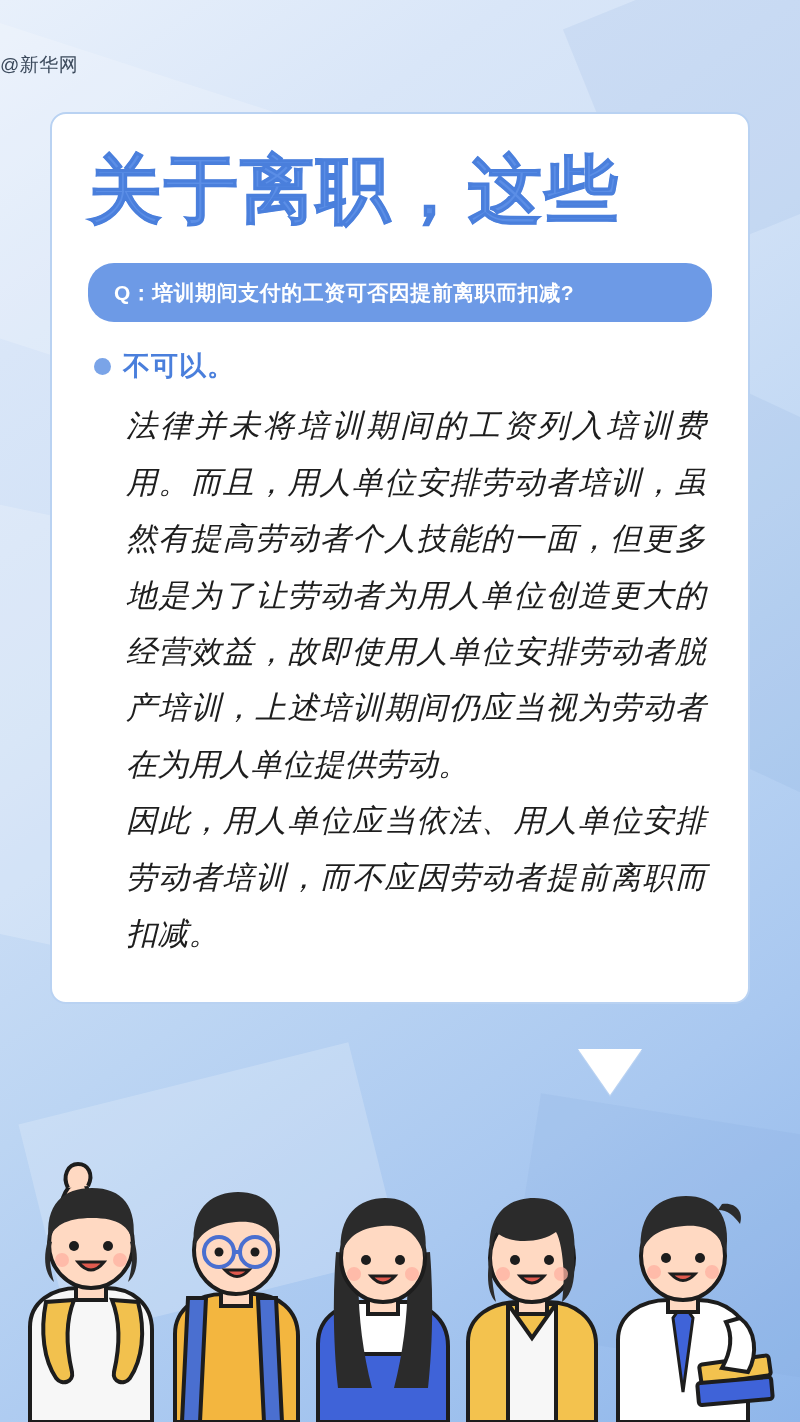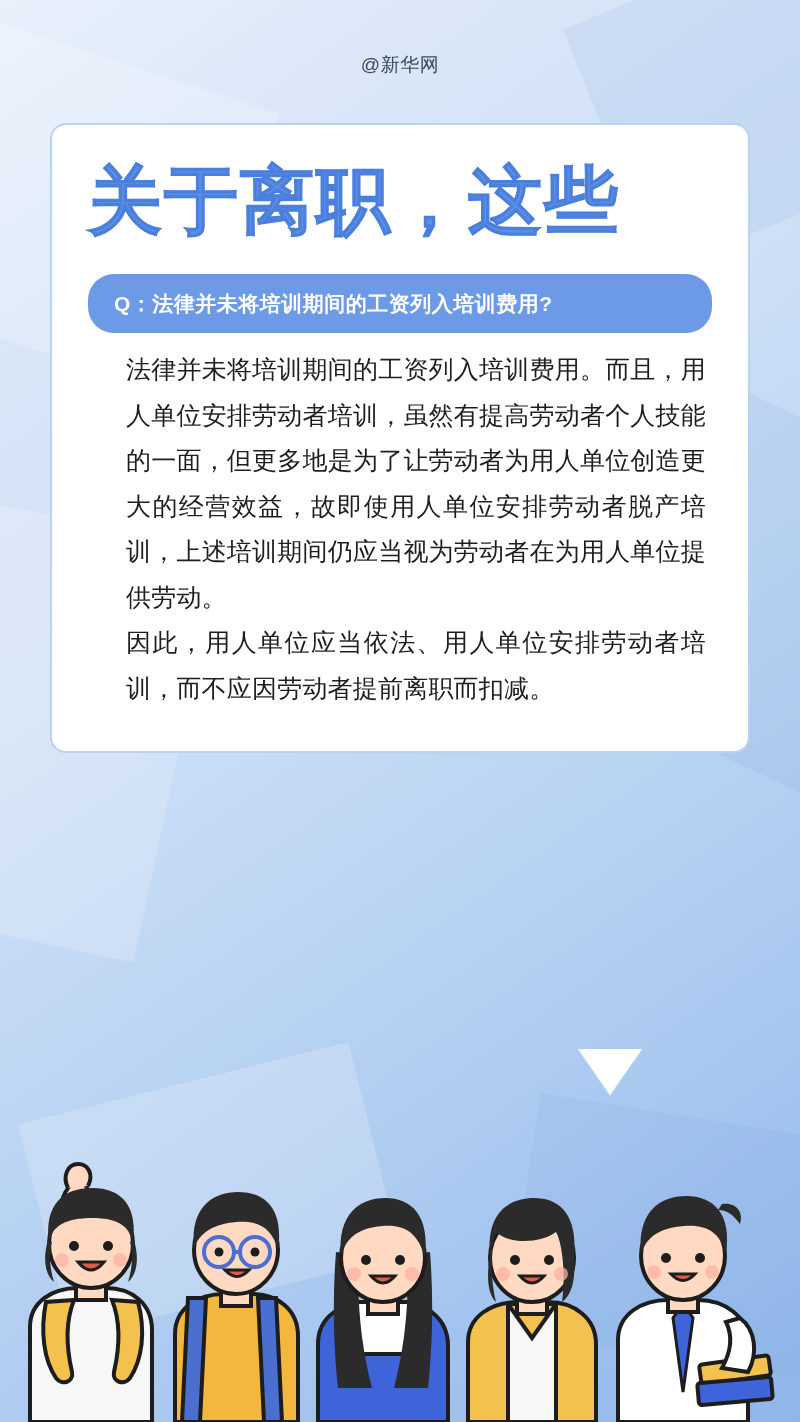--- a/index.html
+++ b/index.html
@@ -36,38 +36,37 @@
   #f4 { left: 640px; top: 430px; width: 300px; height: 340px; transform: rotate(25deg); }
   #f5 { left: 40px; top: 1080px; width: 340px; height: 220px; transform: rotate(-14deg); }
   #f6 { left: 520px; top: 1120px; width: 360px; height: 240px; transform: rotate(9deg); }
 
   
   .watermark {
     position: absolute;
     top: 52px;
     left: 0;
     width: 100%;
-    text-align: center;
+    text-align: left;
     font-size: 19px;
     color: #3c4a5c;
     letter-spacing: 0.5px;
   }
 
   
   .card {
     position: absolute;
     left: 50px;
     top: 112px;
     width: 700px;
     box-sizing: border-box;
     background: #ffffff;
     border: 2px solid #b9d2f2;
     border-radius: 16px;
     padding: 34px 36px 40px 36px;
-    margin-top: 11px;
   }
   .card-tail {
     position: absolute;
     left: 578px;
     top: 1049px;
     width: 0;
     height: 0;
     border-left: 32px solid transparent;
     border-right: 32px solid transparent;
     border-top: 46px solid #ffffff;
@@ -116,25 +115,26 @@
     font-size: 27px;
     font-weight: bold;
     color: #4a7fdc;
     letter-spacing: 1px;
   }
 
   .body-text {
     margin-top: 14px;
     padding-left: 38px;
     padding-right: 6px;
-    font-size: 25px;
+    font-size: 31px;
     line-height: 1.82;
     color: #1e1e1e;
     letter-spacing: 0.2px;
     text-align: justify;
+    font-style: italic;
   }
   .body-text p { margin: 0; }
 
   
   .people {
     position: absolute;
     left: 0;
     bottom: 0;
     width: 800px;
     height: 330px;
@@ -152,22 +152,26 @@
   <div class="facet" id="f5"></div>
   <div class="facet dark" id="f6"></div>
 
   <div class="watermark">@新华网</div>
 
   <div class="card">
     <h1 class="headline">
       <span class="line">关于离职，这些</span>
     </h1>
 
-    <div class="qbar">Q：法律并未将培训期间的工资列入培训费用?</div>
-
+    <div class="qbar">Q：培训期间支付的工资可否因提前离职而扣减?</div>
+
+    <div class="answer-row">
+      <span class="bullet-dot"></span>
+      <span class="answer-text">不可以。</span>
+    </div>
 
     <div class="body-text">
       <p>法律并未将培训期间的工资列入培训费用。而且，用人单位安排劳动者培训，虽然有提高劳动者个人技能的一面，但更多地是为了让劳动者为用人单位创造更大的经营效益，故即使用人单位安排劳动者脱产培训，上述培训期间仍应当视为劳动者在为用人单位提供劳动。</p>
       <p>因此，用人单位应当依法、用人单位安排劳动者培训，而不应因劳动者提前离职而扣减。</p>
     </div>
   </div>
   <div class="card-tail"></div>
 
   <svg class="people" viewBox="0 0 800 330">
 

